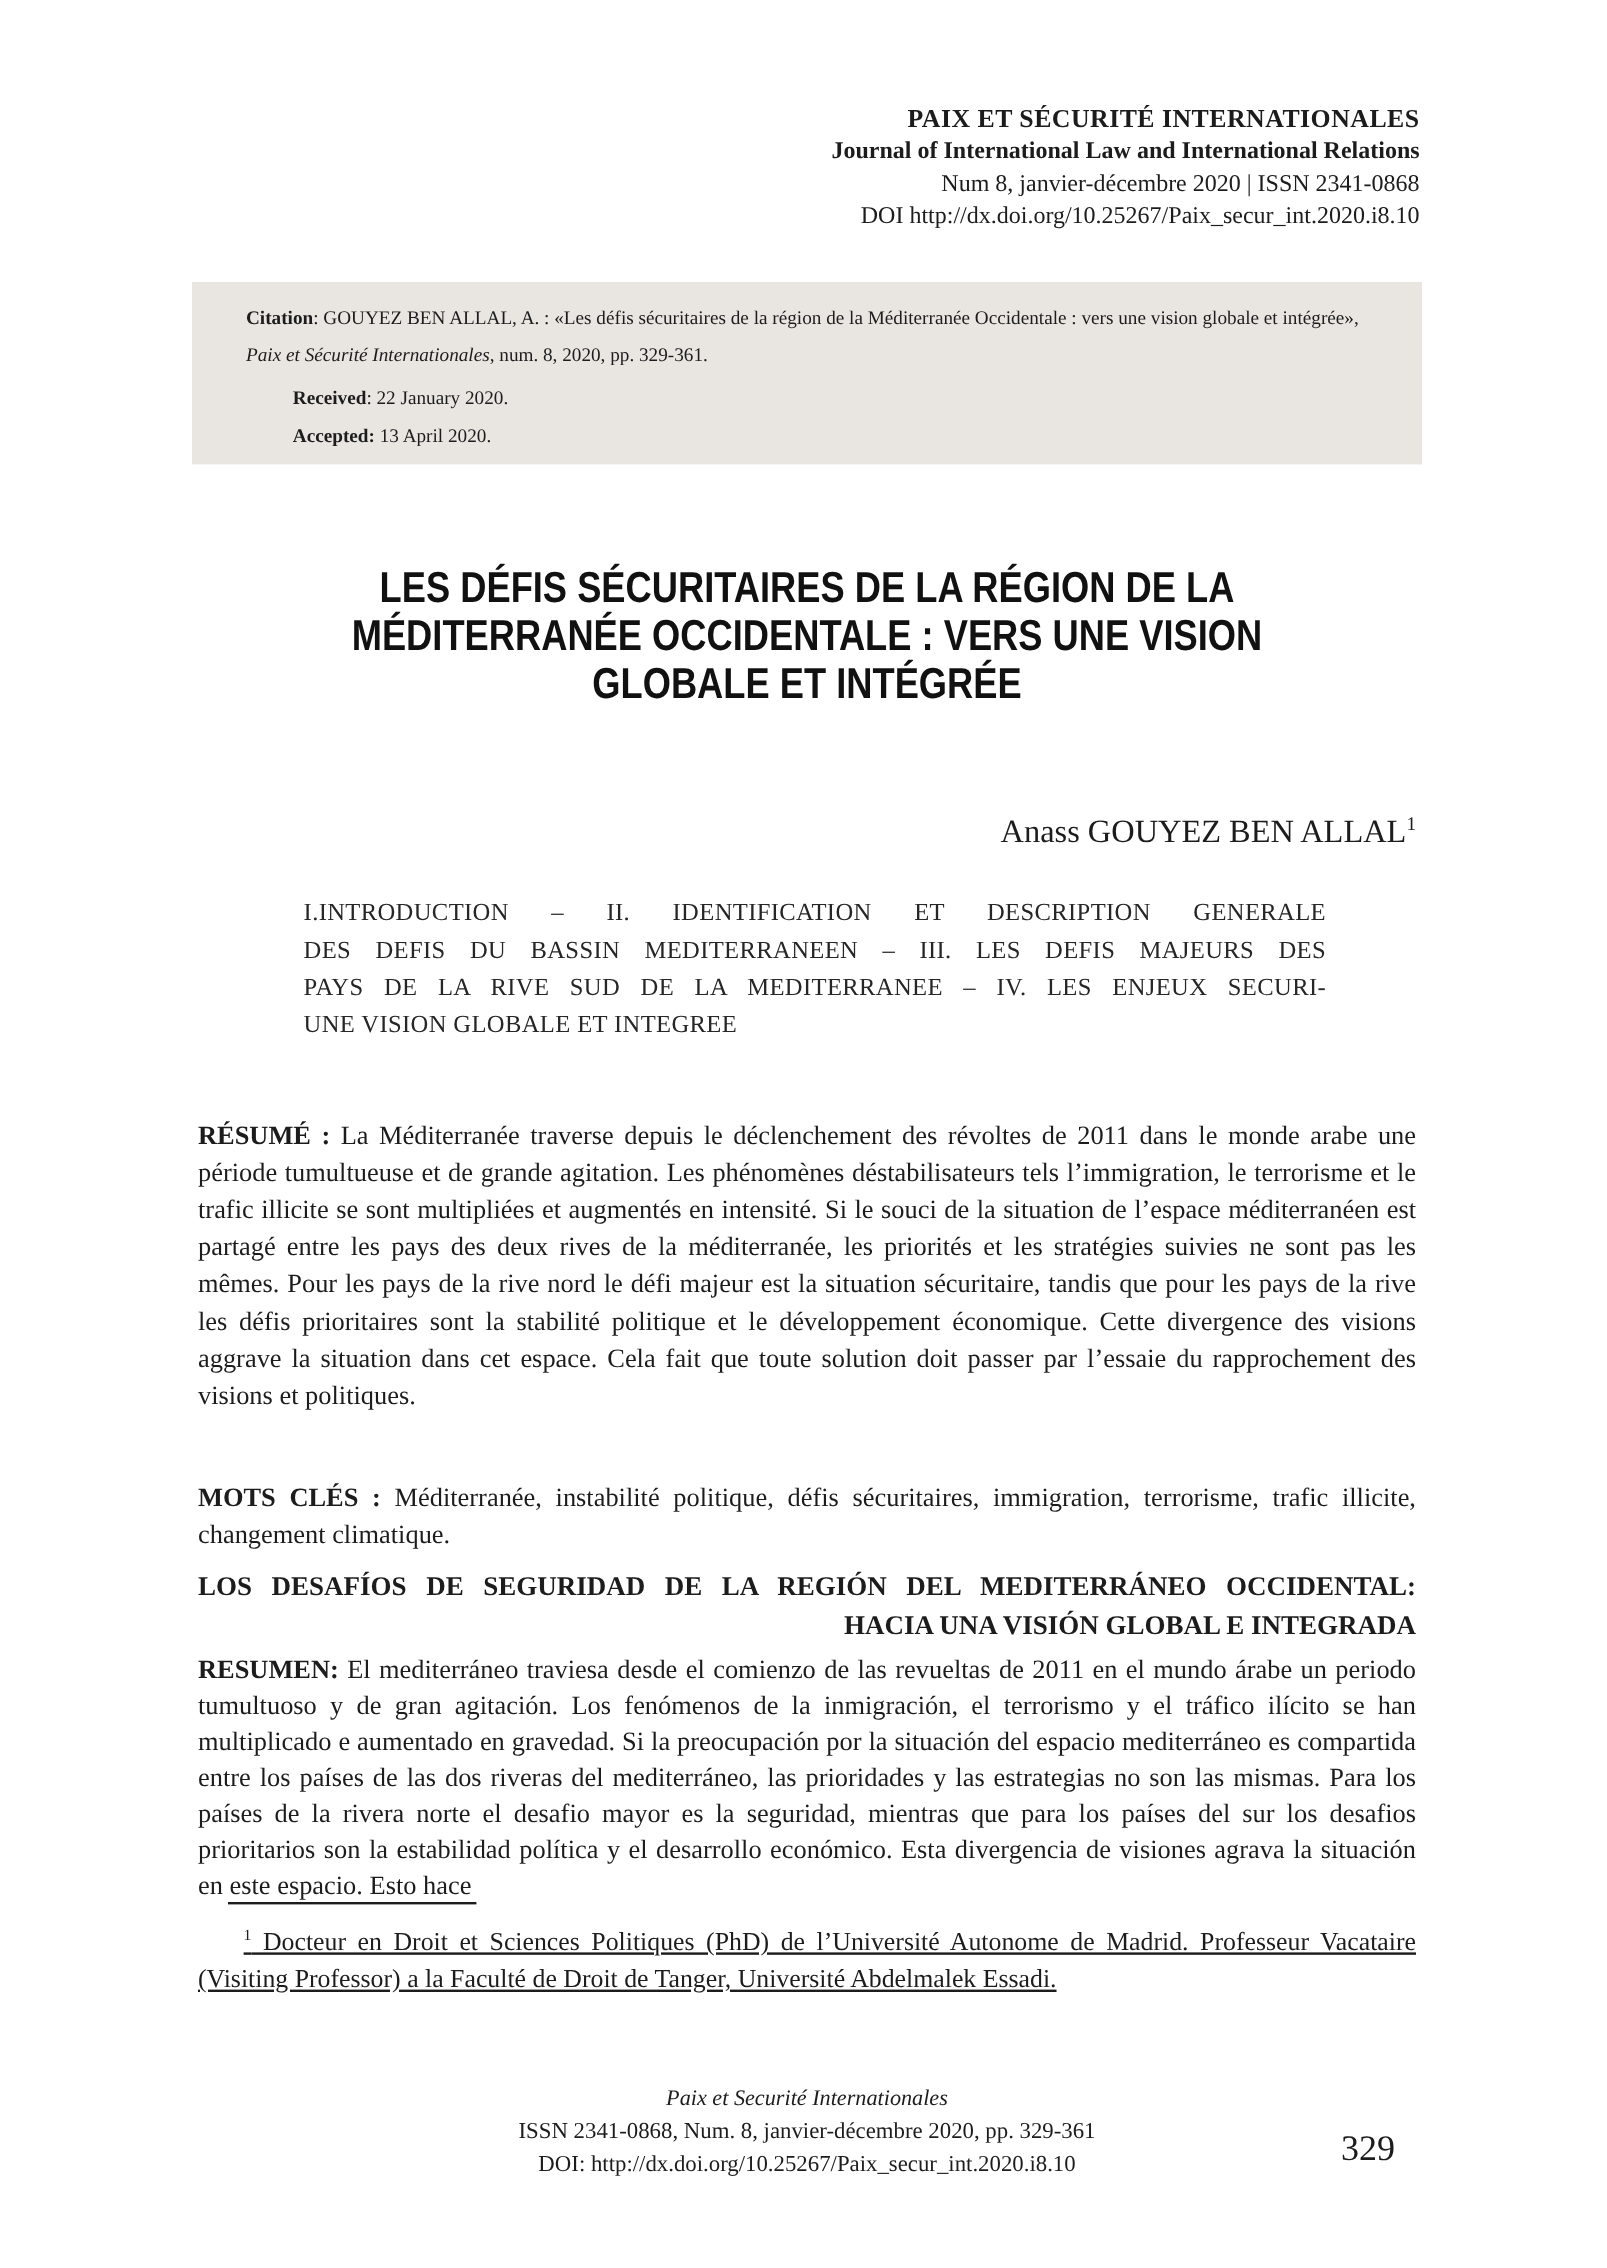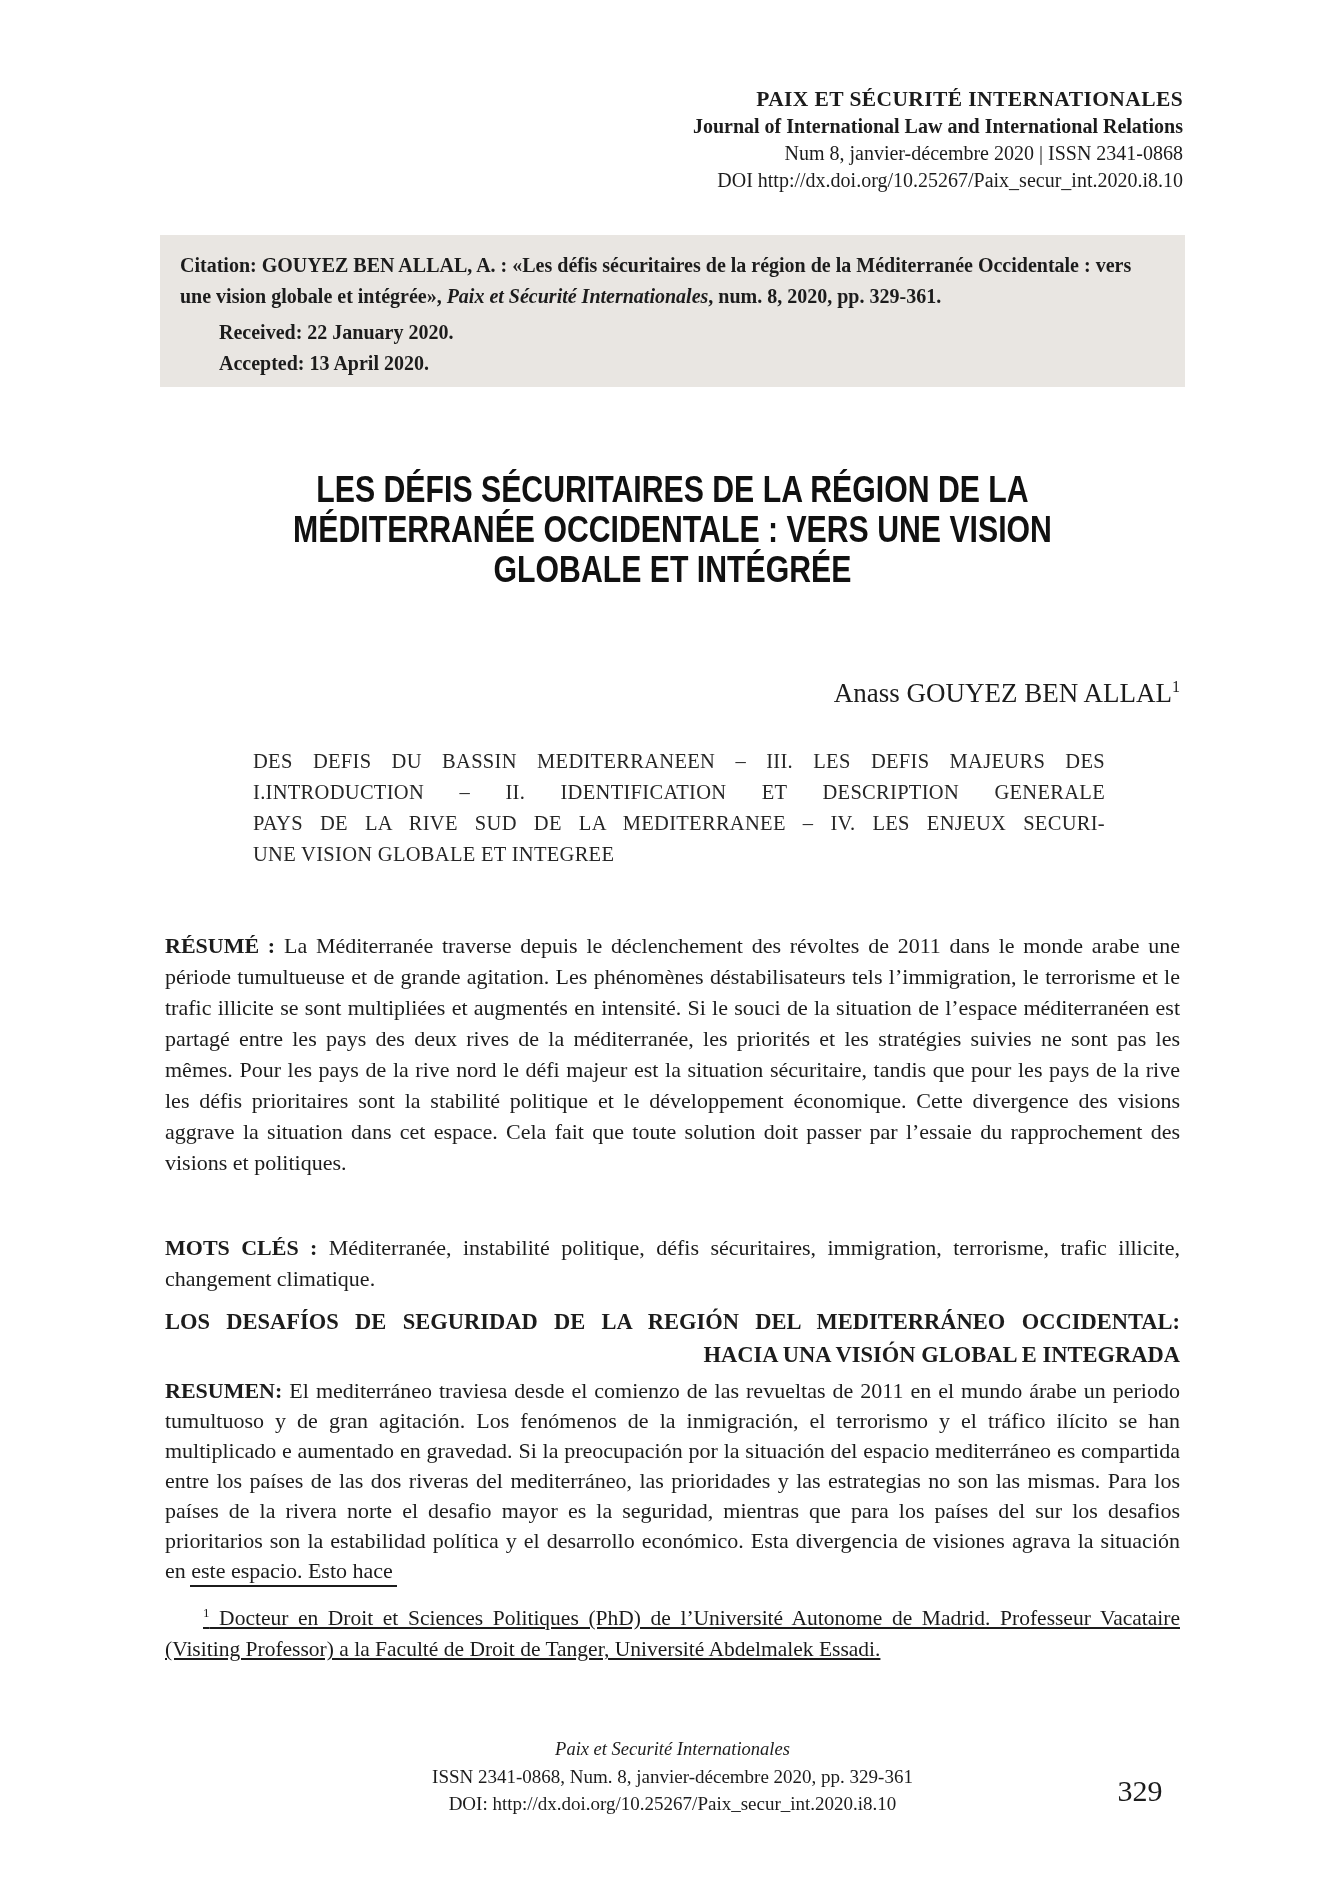--- a/index.html
+++ b/index.html
@@ -24,22 +24,22 @@
   .masthead-sub     { font-size: 20px;   font-weight: bold; line-height: 27px; }
   .masthead-issue   { font-size: 20px;   line-height: 27px; }
   .masthead-doi     { font-size: 20px;   line-height: 27px; }
 
   
   .citation-box {
     position: absolute;
     left: 160px; top: 235px; width: 1025px; height: 152px;
     background: #e9e6e2;
     box-sizing: border-box;
-    padding: 15px 22px 0 20px;
-    font-size: 20px; line-height: 31px; font-weight: bold;
+    padding: 15px 22px 0 45px;
+    font-size: 16px; line-height: 31px;
   }
   .citation-box p { margin: 0; }
   .citation-box .meta-line { margin-top: 5px; margin-left: 39px; }
   .citation-box .meta-line + .meta-line { margin-top: 0; }
   .journal-italic { font-style: italic; }
 
   
   .article-title {
     position: absolute;
     left: 165px; top: 470px; width: 1015px;
@@ -149,22 +149,22 @@
 
   <h1 class="article-title">
     <div>LES DÉFIS SÉCURITAIRES DE LA RÉGION DE LA</div>
     <div>MÉDITERRANÉE OCCIDENTALE : VERS UNE VISION</div>
     <div>GLOBALE ET INTÉGRÉE</div>
   </h1>
 
   <div class="author"><span>Anass GOUYEZ BEN ALLAL</span><sup>1</sup></div>
 
   <div class="outline">
+    <div class="outline-line fill">I.INTRODUCTION – II. IDENTIFICATION ET DESCRIPTION GENERALE</div>
     <div class="outline-line fill">DES DEFIS DU BASSIN MEDITERRANEEN – III. LES DEFIS MAJEURS DES</div>
-    <div class="outline-line fill">I.INTRODUCTION – II. IDENTIFICATION ET DESCRIPTION GENERALE</div>
     <div class="outline-line fill">PAYS DE LA RIVE SUD DE LA MEDITERRANEE – IV. LES ENJEUX SECURI-</div>
     <div class="outline-line">UNE VISION GLOBALE ET INTEGREE</div>
   </div>
 
   <p class="para abstract-fr"><b>RÉSUMÉ :</b><span> La Méditerranée traverse depuis le déclenchement des révoltes de 2011 dans le monde arabe une période tumultueuse et de grande agitation. Les phénomènes déstabilisateurs tels l’immigration, le terrorisme et le trafic illicite se sont multipliées et augmentés en intensité. Si le souci de la situation de l’espace méditerranéen est partagé entre les pays des deux rives de la méditerranée, les priorités et les stratégies suivies ne sont pas les mêmes. Pour les pays de la rive nord le défi majeur est la situation sécuritaire, tandis que pour les pays de la rive les défis prioritaires sont la stabilité politique et le développement économique. Cette divergence des visions aggrave la situation dans cet espace. Cela fait que toute solution doit passer par l’essaie du rapprochement des visions et politiques.</span></p>
 
   <p class="para keywords-fr"><b>MOTS CLÉS :</b><span> Méditerranée, instabilité politique, défis sécuritaires, immigration, terrorisme, trafic illicite, changement climatique.</span></p>
 
   <h2 class="es-title">
     <div class="line1">LOS DESAFÍOS DE SEGURIDAD DE LA REGIÓN DEL MEDITERRÁNEO OCCIDENTAL:</div>

